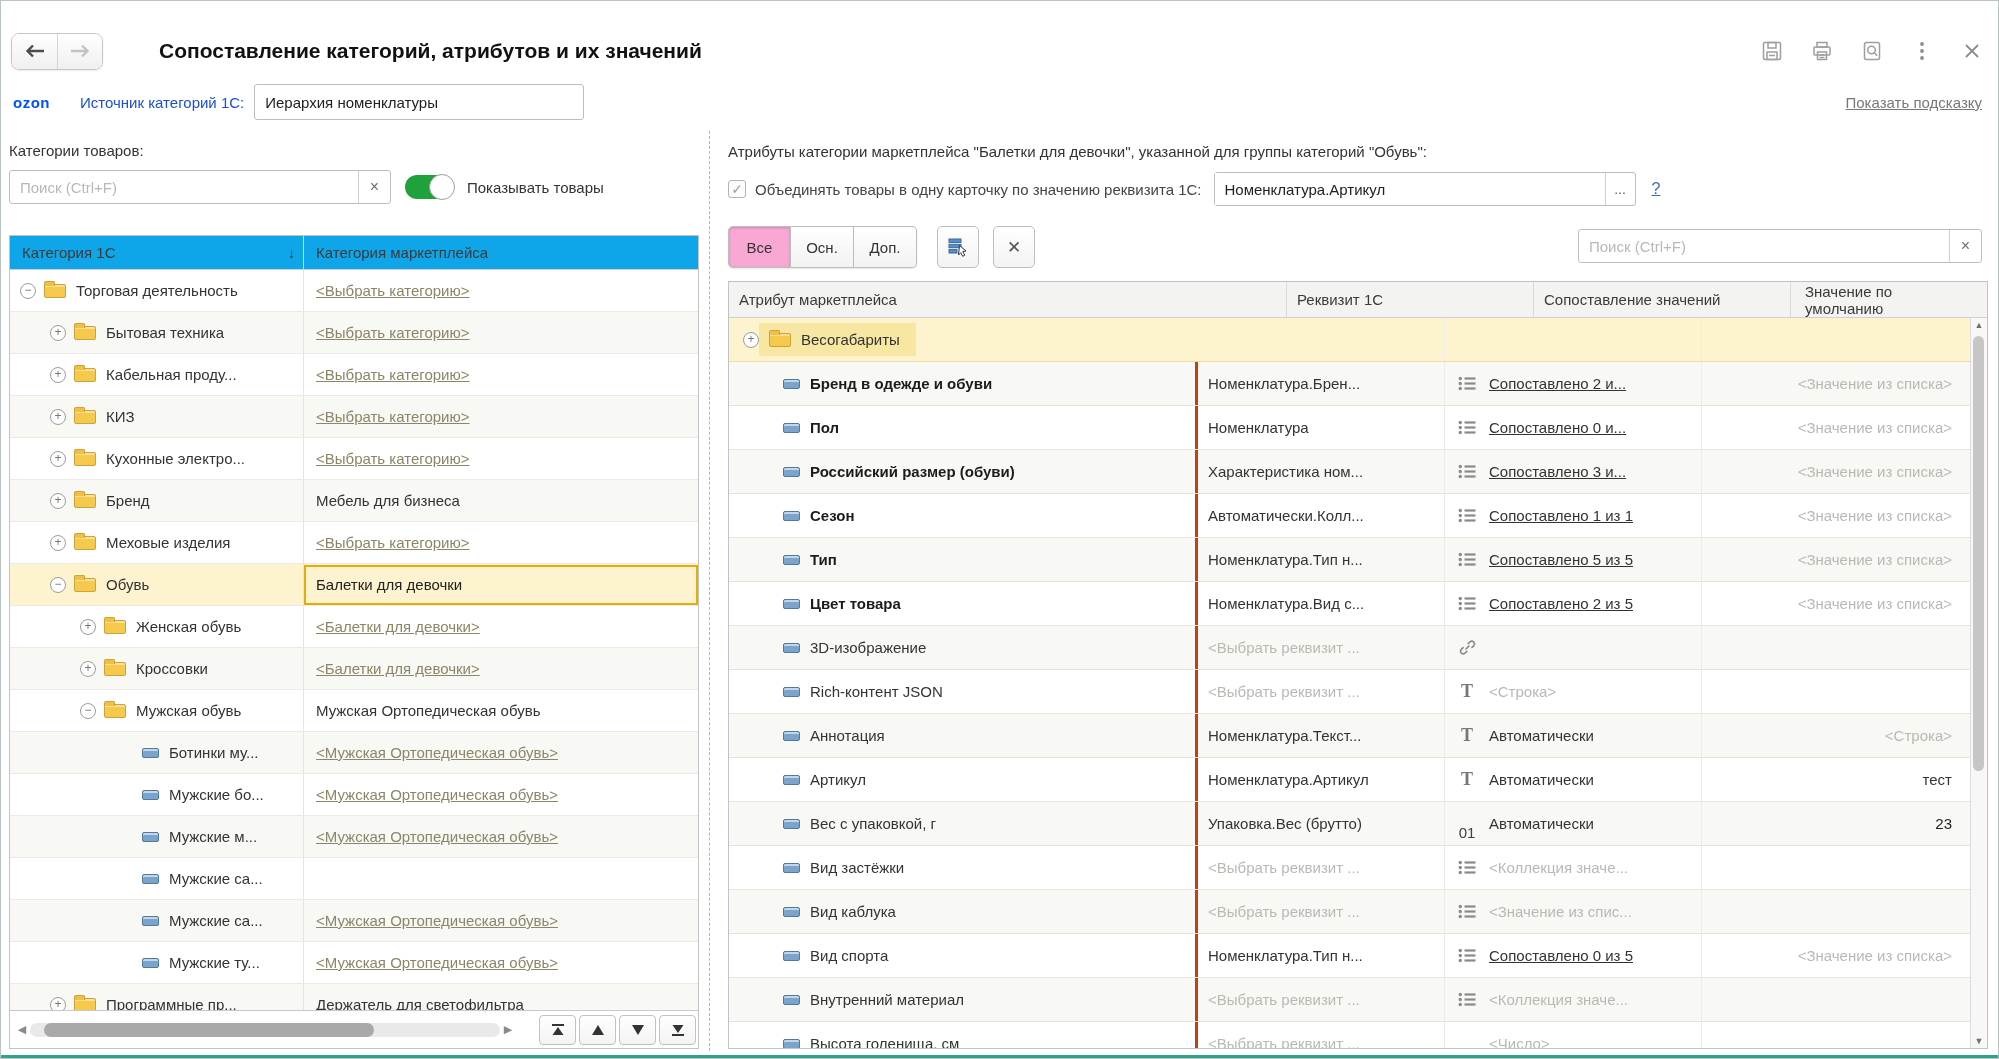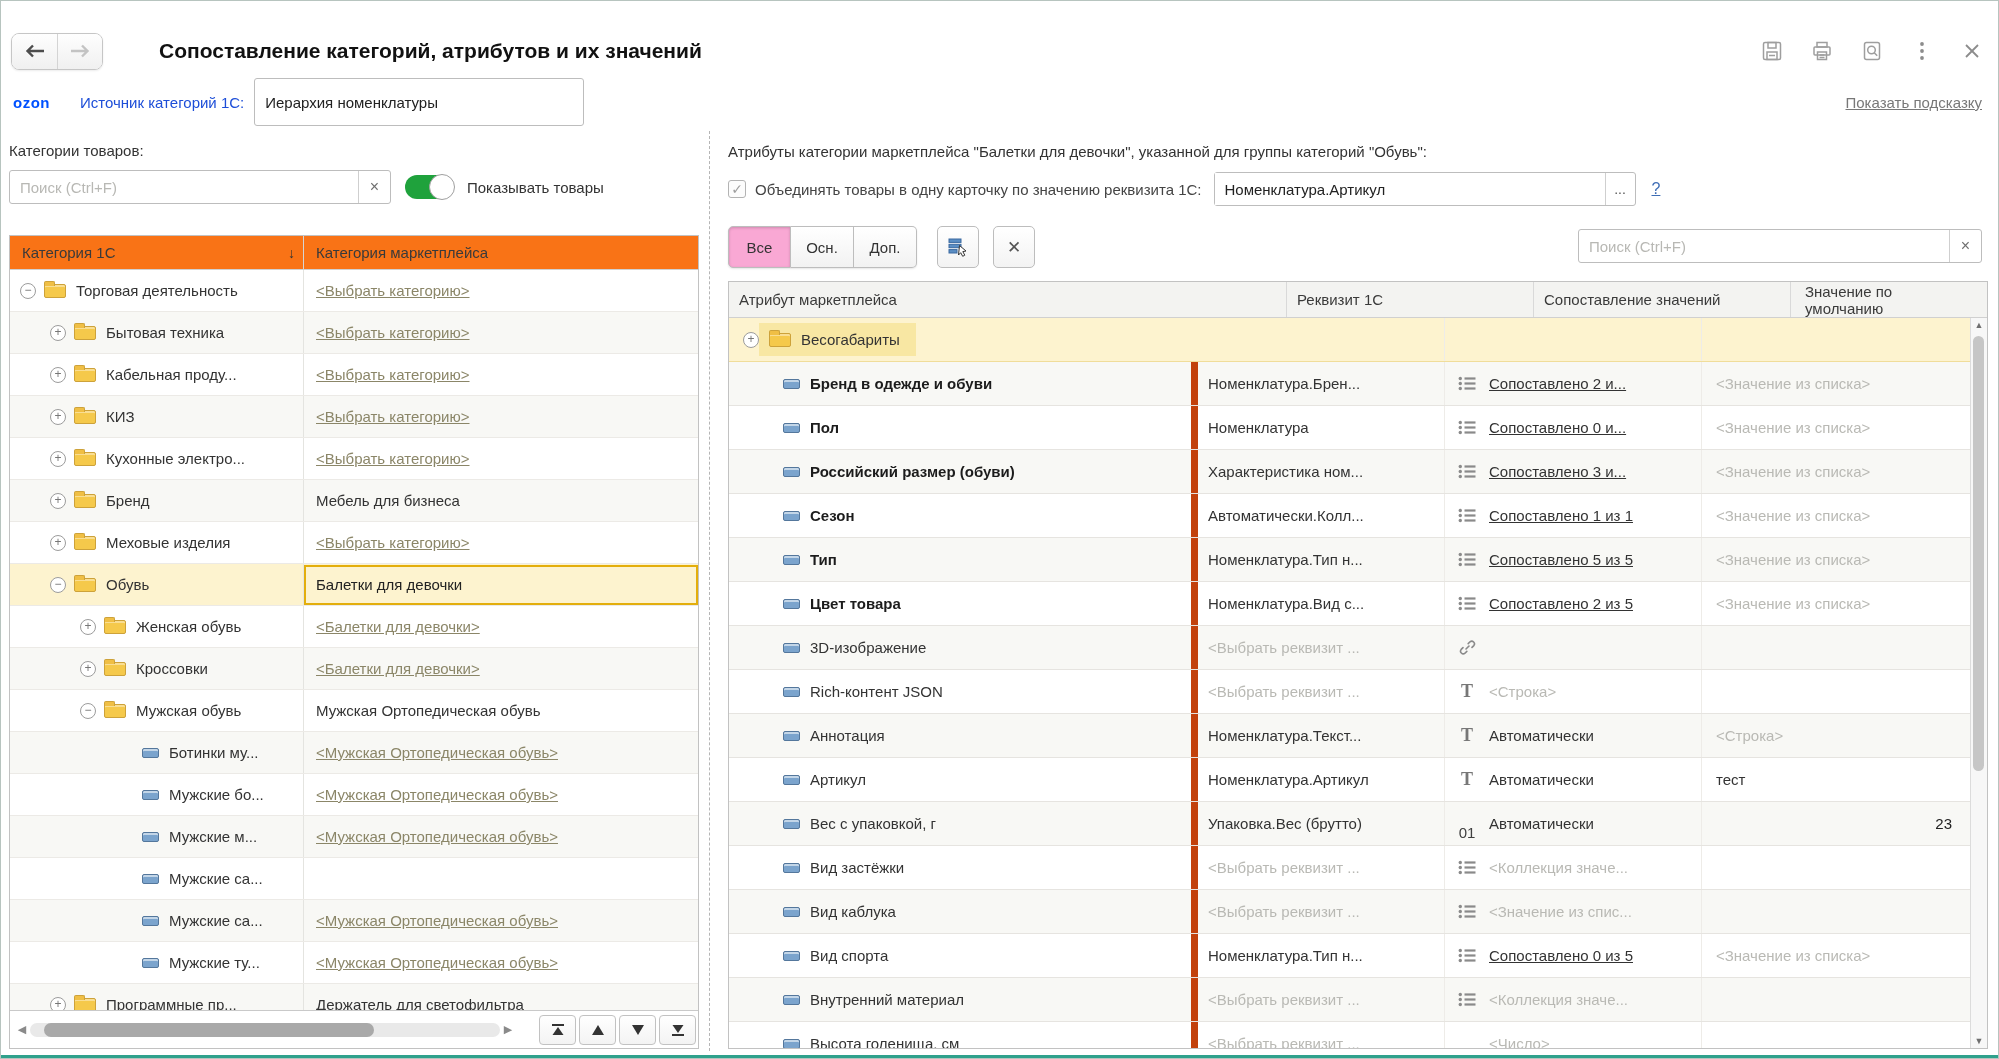--- a/index.html
+++ b/index.html
@@ -13,21 +13,21 @@
   .navbtn { width:45px; height:35px; background:linear-gradient(#fefefe,#f0f0f0); border:none; display:flex; align-items:center; justify-content:center; cursor:pointer; }
   .navbtn + .navbtn { border-left:1px solid #d4d4d4; }
   .wtitle { margin-left:56px; font-size:21px; font-weight:bold; color:#111; }
   .titleicons { margin-left:auto; display:flex; align-items:center; gap:26px; }
   .ticon { width:24px; height:24px; display:flex; align-items:center; justify-content:center; cursor:pointer; }
 
   
   .sourcerow { height:50px; display:flex; align-items:center; padding:0 16px 0 12px; flex:none; }
   .ozon { color:#0051ff; font-weight:bold; font-size:15px; letter-spacing:.5px; }
   .srclabel { margin-left:30px; font-size:15px; color:#1d4ed8; }
-  .srcinput { margin-left:10px; width:330px; height:48px; border:1px solid #bdbdbd; border-radius:3px; padding:0 10px; font-size:15px; color:#222; font-family:inherit; }
+  .srcinput { margin-left:10px; width:330px; height:36px; border:1px solid #bdbdbd; border-radius:3px; padding:0 10px; font-size:15px; color:#222; font-family:inherit; }
   .hintlink { margin-left:auto; color:#787878; text-decoration:underline; font-size:15px; cursor:pointer; }
 
   
   .main { flex:1; display:flex; min-height:0; }
   .left-panel { width:700px; flex:none; display:flex; flex-direction:column; padding:8px 0 6px 8px; min-height:0; }
   .splitter { width:18px; flex:none; position:relative; }
   .splitter::before { content:""; position:absolute; left:8px; top:4px; bottom:4px; border-left:1px dashed #b5b5b5; }
   .right-panel { flex:1; display:flex; flex-direction:column; padding:8px 10px 6px 9px; min-width:0; min-height:0; }
 
   
@@ -36,21 +36,21 @@
   .searchbox { display:flex; border:1px solid #bdbdbd; border-radius:3px; height:34px; background:#fff; }
   .searchbox input { border:none; outline:none; padding:0 10px; font-size:15px; font-family:inherit; color:#222; background:transparent; }
   .searchbox input::placeholder { color:#b8b8b4; }
   .searchbox .clr { width:32px; border:none; border-left:1px solid #cfcfcf; background:transparent; color:#6f6f6f; font-size:16px; cursor:pointer; }
   .lp-search .searchbox input { width:348px; }
   .toggle { width:48px; height:24px; border-radius:12px; background:#1fa23c; position:relative; flex:none; cursor:pointer; }
   .toggle .knob { position:absolute; right:-2px; top:-1px; width:26px; height:26px; border-radius:50%; background:#fff; border:1px solid #9f9f9f; }
   .toggle-label { font-size:15px; color:#333; }
 
   .tree-table { flex:1; border:1px solid #c2c2c2; margin-top:26px; margin-right:2px; display:flex; flex-direction:column; min-height:0; }
-  .lt-head { height:34px; flex:none; background:#f97316; border-bottom:1px solid #d0d0d0; display:flex; font-size:15px; color:#3a3a3a; }
+  .lt-head { height:34px; flex:none; background:#0ea5e9; border-bottom:1px solid #d0d0d0; display:flex; font-size:15px; color:#3a3a3a; }
   .lt-head .h1 { width:294px; flex:none; border-right:1px solid #d5d5d5; display:flex; align-items:center; padding:0 8px 0 12px; }
   .lt-head .h1 .sort { margin-left:auto; color:#333; font-size:14px; }
   .lt-head .h2 { flex:1; display:flex; align-items:center; padding-left:12px; }
   .lt-body { flex:1; overflow:hidden; }
   .lt-row { height:42px; display:flex; border-bottom:1px solid #eceae6; cursor:pointer; }
   .lt-row:nth-child(even) { background:#f8f8f5; }
   .lt-row.sel { background:#fdf3cf; }
   .lt-c1 { width:294px; flex:none; border-right:1px solid #e4e4e0; display:flex; align-items:center; overflow:hidden; white-space:nowrap; }
   .lt-c2 { flex:1; display:flex; align-items:center; padding-left:12px; overflow:hidden; white-space:nowrap; }
   .exp { width:16px; height:16px; flex:none; border:1px solid #9c9c9c; border-radius:50%; background:#fff; color:#777; font-size:12px; line-height:13px; text-align:center; }
@@ -95,29 +95,29 @@
   .rt-head div { display:flex; align-items:center; border-right:1px solid #d9d9d9; padding-left:10px; }
   .rt-h1 { width:558px; flex:none;text-align:center; }
   .rt-h2 { width:247px; flex:none; }
   .rt-h3 { width:257px; flex:none; }
   .rt-h4 { flex:1; border-right:none !important; padding-left:14px !important; }
   .rt-hs { width:17px; flex:none; border-right:none !important; padding:0 !important; }
   .rt-body { flex:1; overflow:hidden; margin-right:17px; }
   .rt-row { height:44px; display:flex; border-bottom:1px solid #e6e4e0; cursor:pointer; }
   .rt-row:nth-child(even) { background:#f8f8f5; }
   .rt-row.group { background:#fdf3cf; border-bottom:1px solid #f0dd9a; }
-  .rt-c1 { width:469px; flex:none; display:flex; align-items:center; padding-left:14px; border-right:7px solid #c2410c; overflow:hidden; white-space:nowrap; }
+  .rt-c1 { width:469px; flex:none; display:flex; align-items:center; padding-left:14px; border-right:3px solid #c2410c; overflow:hidden; white-space:nowrap; }
   .rt-row.group .rt-c1 { border-right:none; }
   .rt-c1 .chip { background:#f8e7a3; padding:8px 16px 8px 2px; display:flex; align-items:center; }
   .rt-c1 .attr-ind { width:32px; flex:none; }
   .rt-c1 .nm.bold { font-weight:bold; color:#1c1c1c; }
   .rt-c2 { width:247px; flex:none; display:flex; align-items:center; padding-left:10px; border-right:1px solid #eeece8; overflow:hidden; white-space:nowrap; }
   .rt-c3i { width:44px; flex:none; display:flex; align-items:center; justify-content:center; }
   .rt-c3 { width:213px; flex:none; display:flex; align-items:center; border-right:1px solid #eeece8; overflow:hidden; white-space:nowrap; }
-  .rt-c4 { flex:1; display:flex; align-items:center; padding:0 18px 0 14px; overflow:hidden; white-space:nowrap; }
+  .rt-c4 { flex:1; display:flex; align-items:center; padding:0 18px 0 14px; overflow:hidden; white-space:nowrap;justify-content:flex-end; }
   .txt-grey { color:#b9b9b4; }
   .txt-link { color:#333; text-decoration:underline; }
   .txt-plain { color:#333; }
   .txt-number { margin-left:auto; color:#222; }
   .t-ic { font-family:"Liberation Serif","DejaVu Serif",serif; color:#777; font-size:18px; font-weight:bold; }
   .n-ic { color:#404040; font-size:15px;margin-top:18px; }
 
   .vscroll { position:absolute; top:36px; right:0; bottom:0; width:17px; border-left:1px solid #dcdcdc; background:#f7f7f7; display:flex; flex-direction:column; align-items:center; }
   .vs-arrow { color:#6f6f6f; font-size:9px; height:14px; line-height:14px; cursor:pointer; flex:none; }
   .vs-track { flex:1; width:100%; position:relative; }

